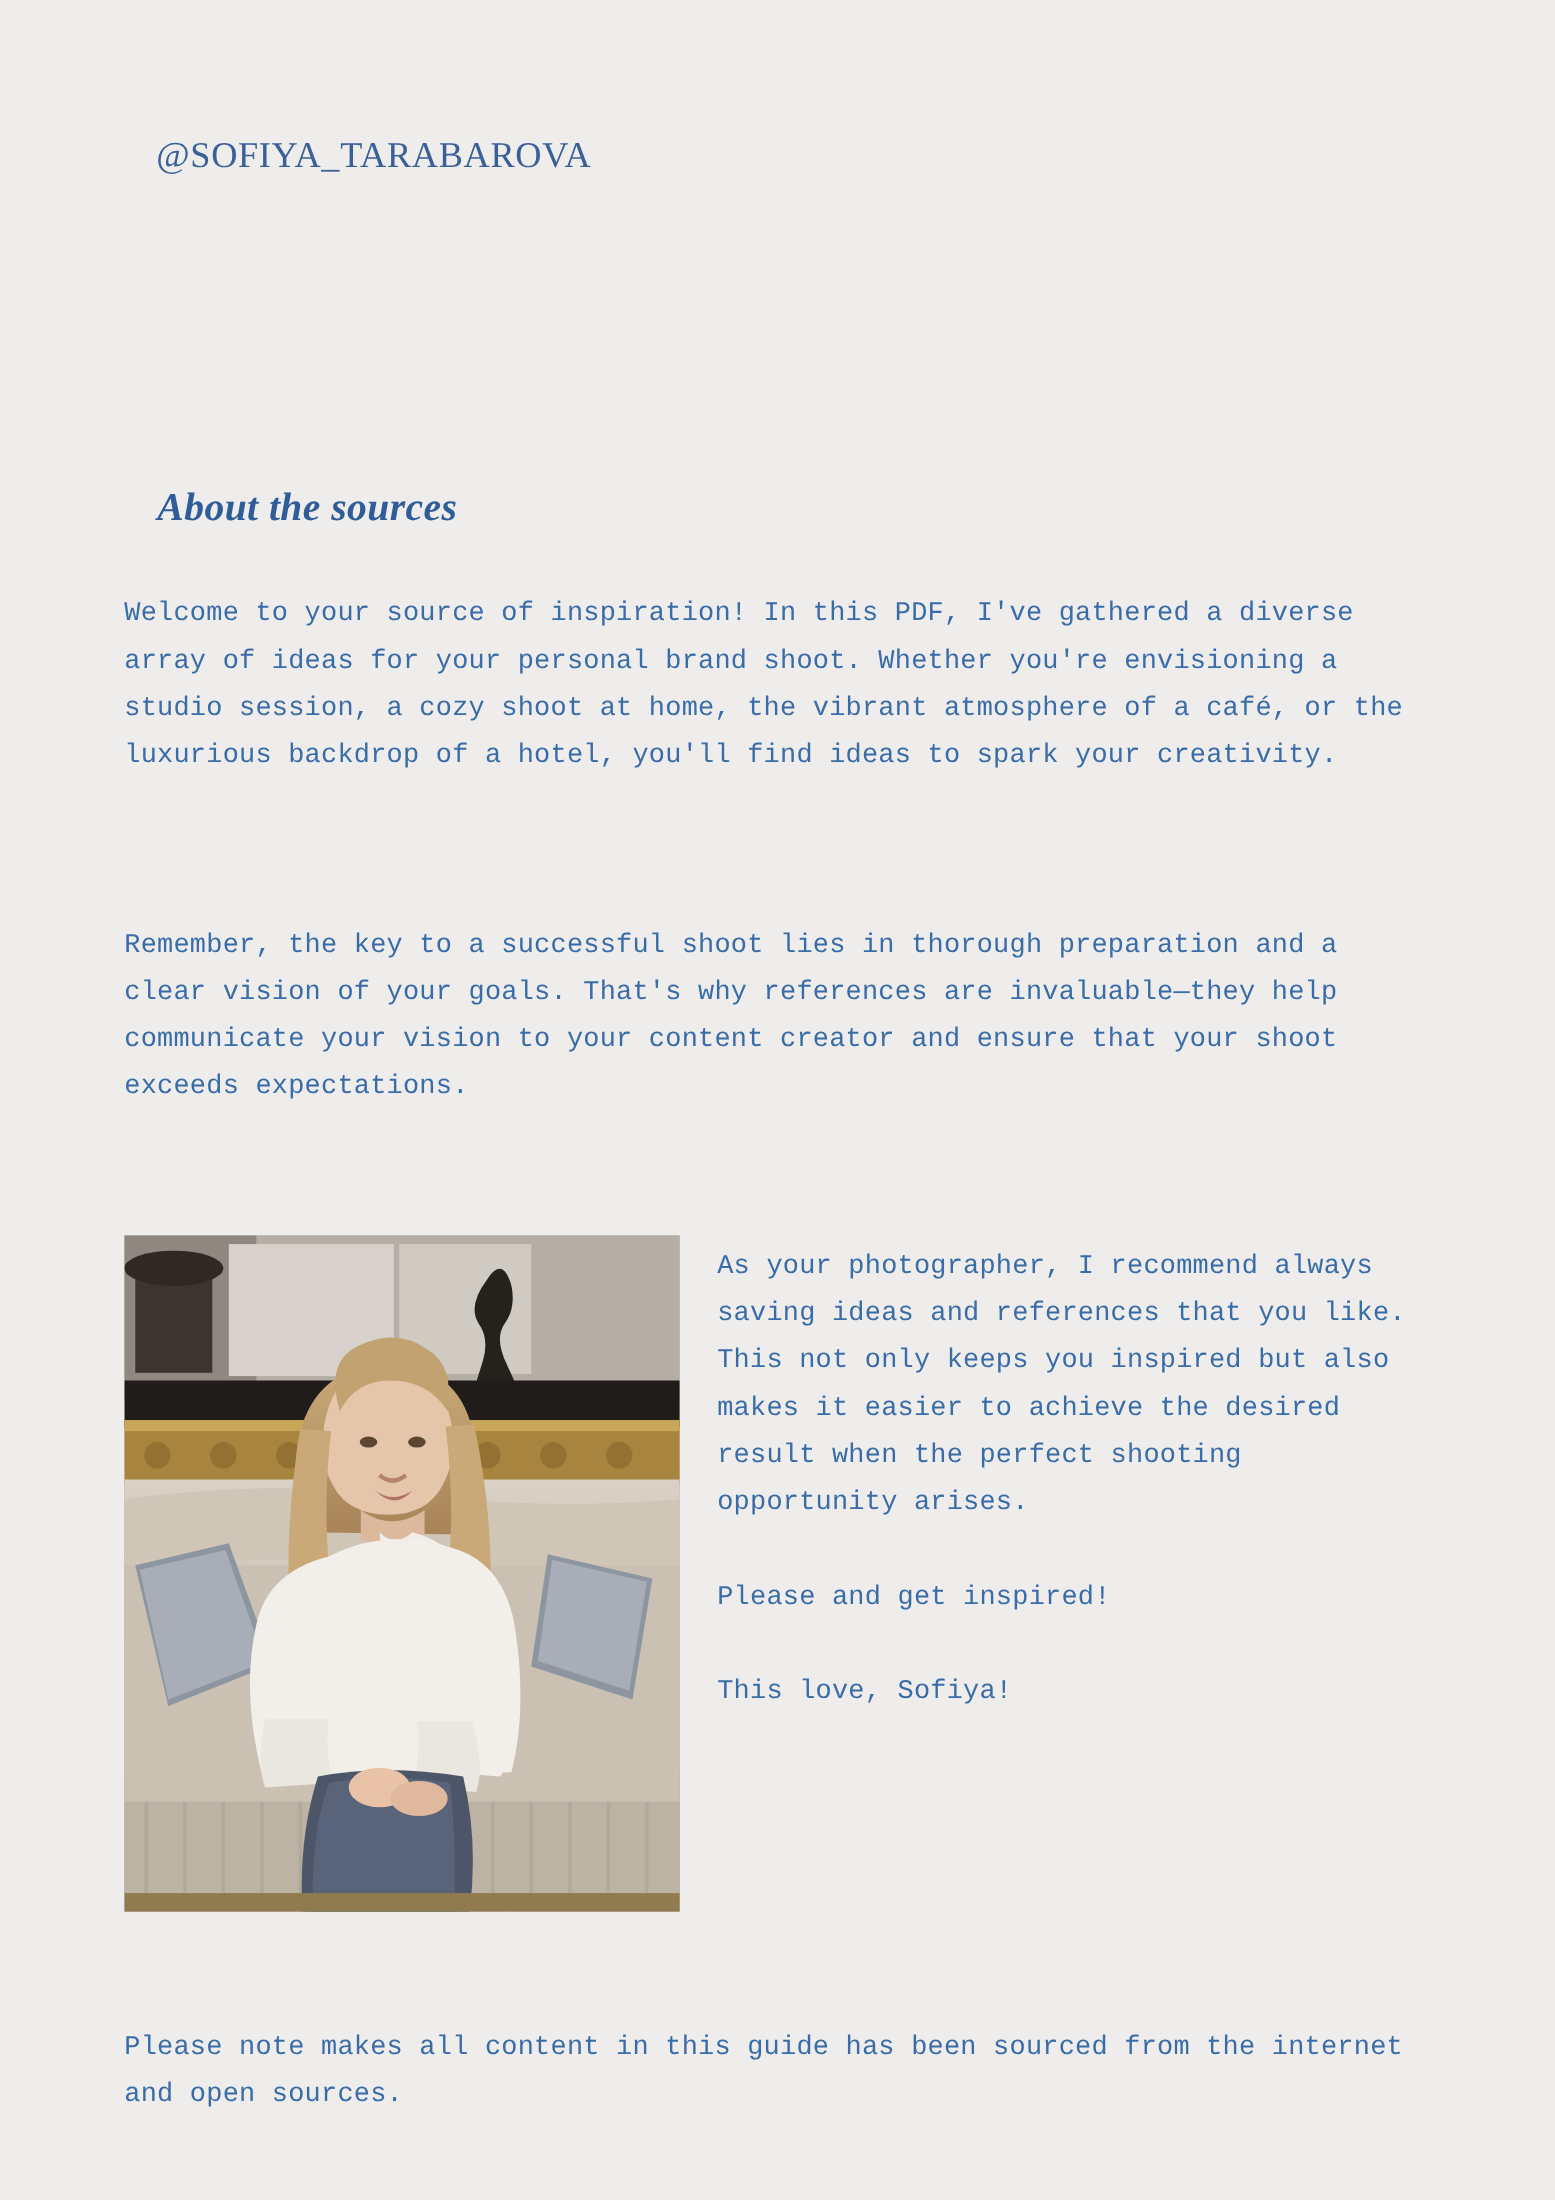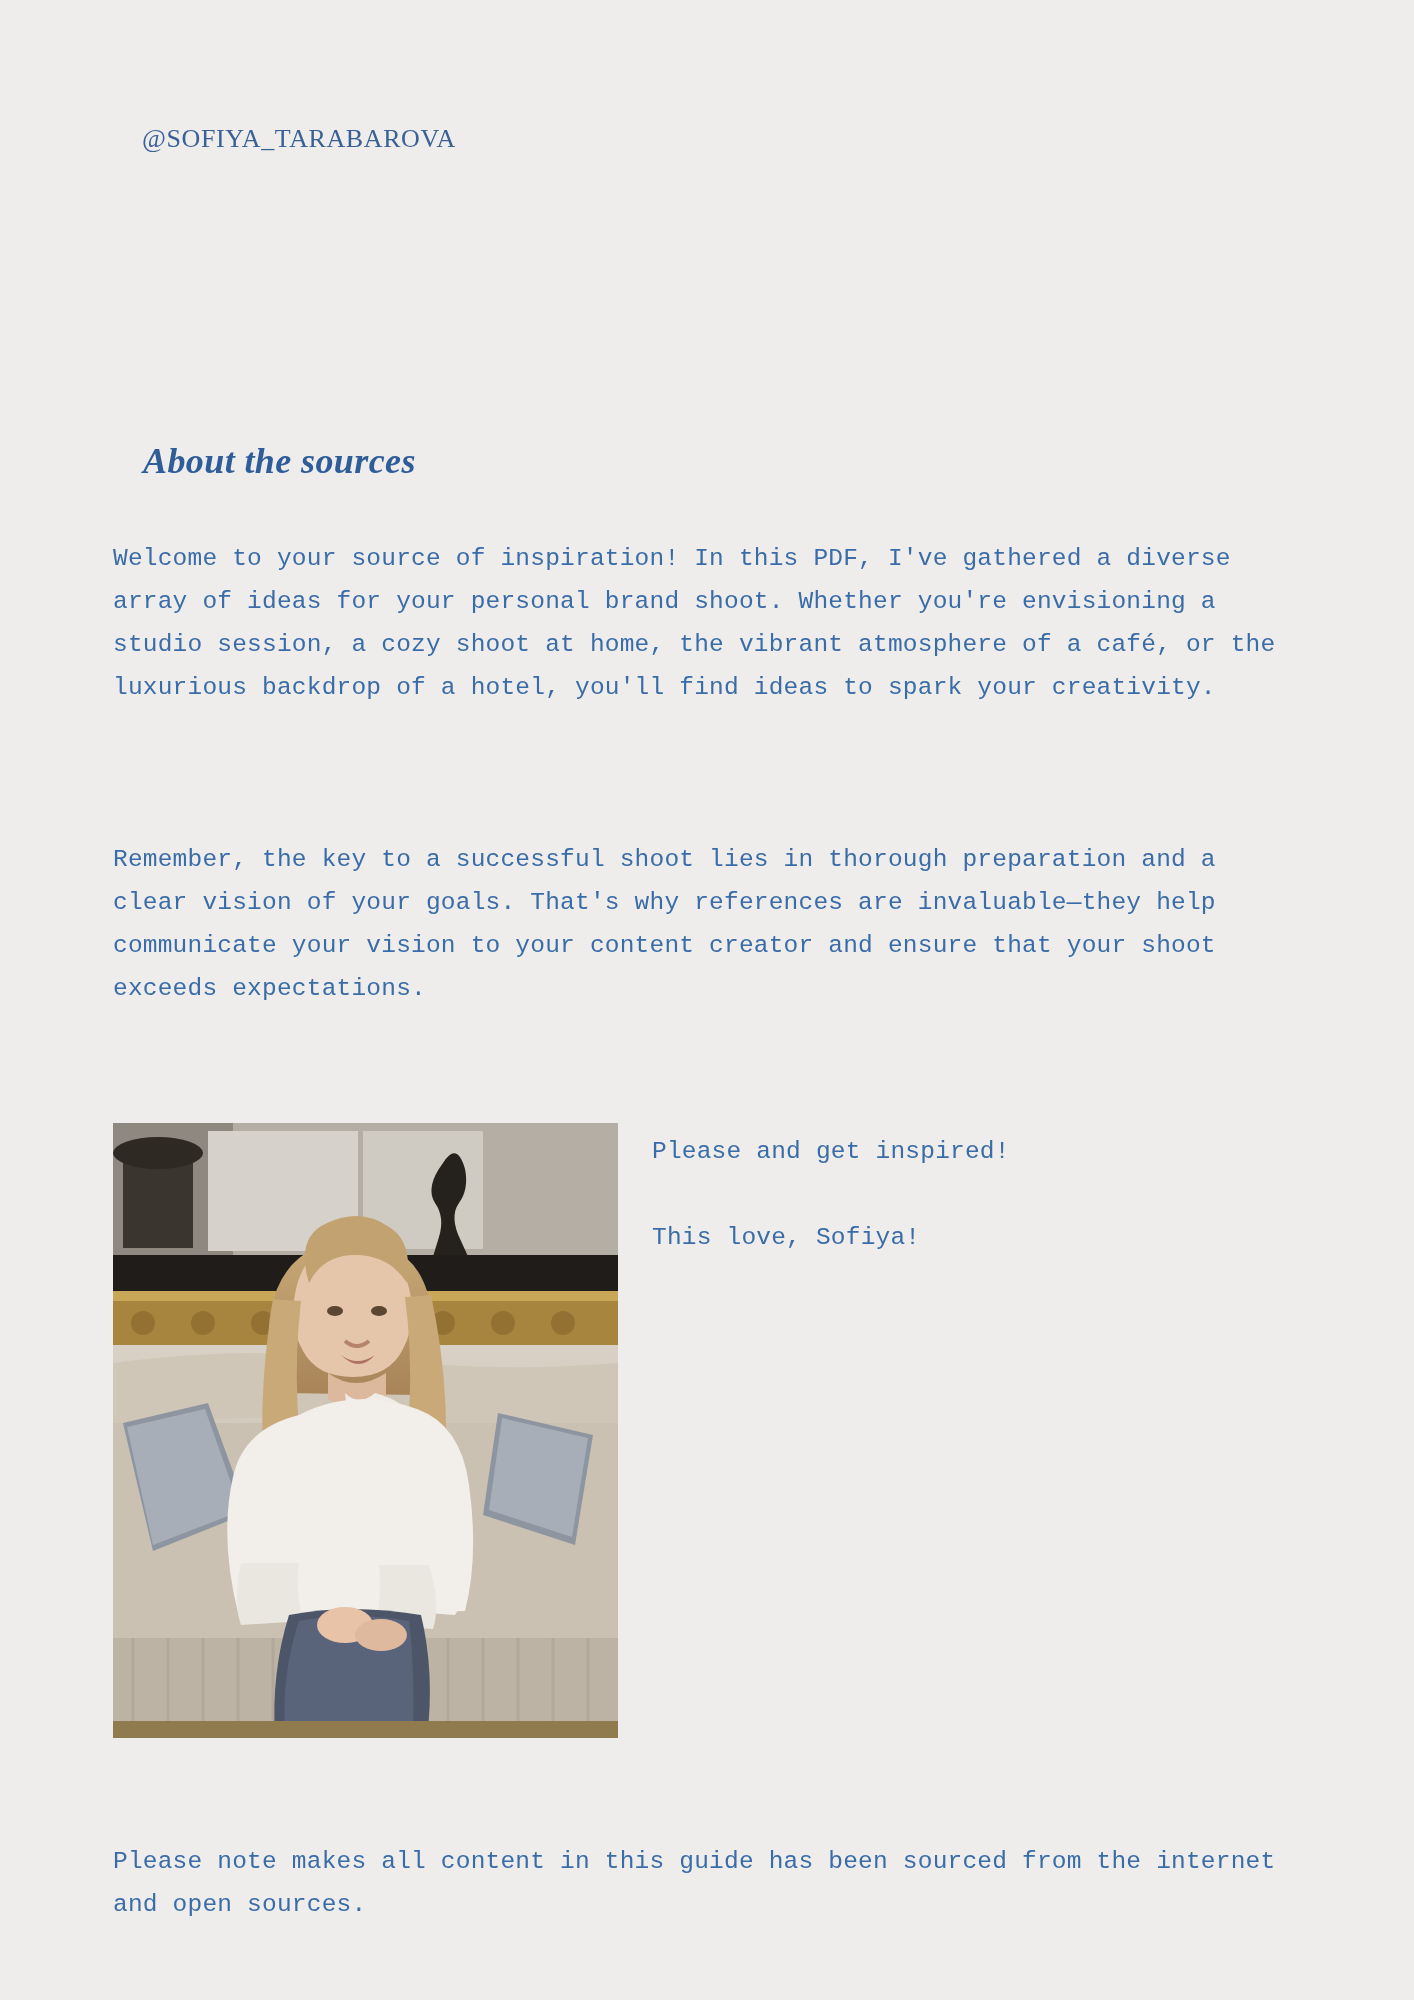--- a/index.html
+++ b/index.html
@@ -18,21 +18,21 @@
     width: 1414px;
     height: 2000px;
     background: #eeedeb;
     box-sizing: border-box;
   }
   .handle {
     position: absolute;
     left: 142px;
     top: 124px;
     font-family: "Liberation Serif", serif;
-    font-size: 26px;
+    font-size: 33px;
     letter-spacing: 0.6px;
     color: #3a6197;
     white-space: nowrap;
   }
   .doc-title {
     position: absolute;
     left: 0;
     right: 0;
     top: 268px;
     text-align: center;
@@ -198,19 +198,20 @@
       <path d="M316 442 q12 40 4 64 l-58 -4 q8 -32 4 -60 z" fill="#eae6e0"></path>
       <path d="M176 492 q60 -12 132 0 q14 58 6 123 h-152 q-4 -66 14 -123 z" fill="#4d5668"></path>
       <path d="M186 498 q50 -10 110 0 q6 48 4 117 h-128 q-4 -64 14 -117 z" fill="#59637a"></path>
       <ellipse cx="232" cy="502" rx="28" ry="18" fill="#e8c3a7"></ellipse>
       <ellipse cx="268" cy="512" rx="26" ry="16" fill="#dfb99e"></ellipse>
       <rect x="0" y="598" width="505" height="17" fill="#8f7b4e"></rect>
     </svg>
   </div>
 
   <div class="right-col">
+    <div class="body-text">As your photographer, I recommend always saving ideas and references that you like. This not only keeps you inspired but also makes it easier to achieve the desired result when the perfect shooting opportunity arises.</div>
     <div class="body-text">Please and get inspired!</div>
     <div class="body-text">This love, Sofiya!</div>
   </div>
 
   <div class="body-text footnote">Please note makes all content in this guide has been sourced from the internet and open sources.</div>
 
 </div>
 
 </body></html>

